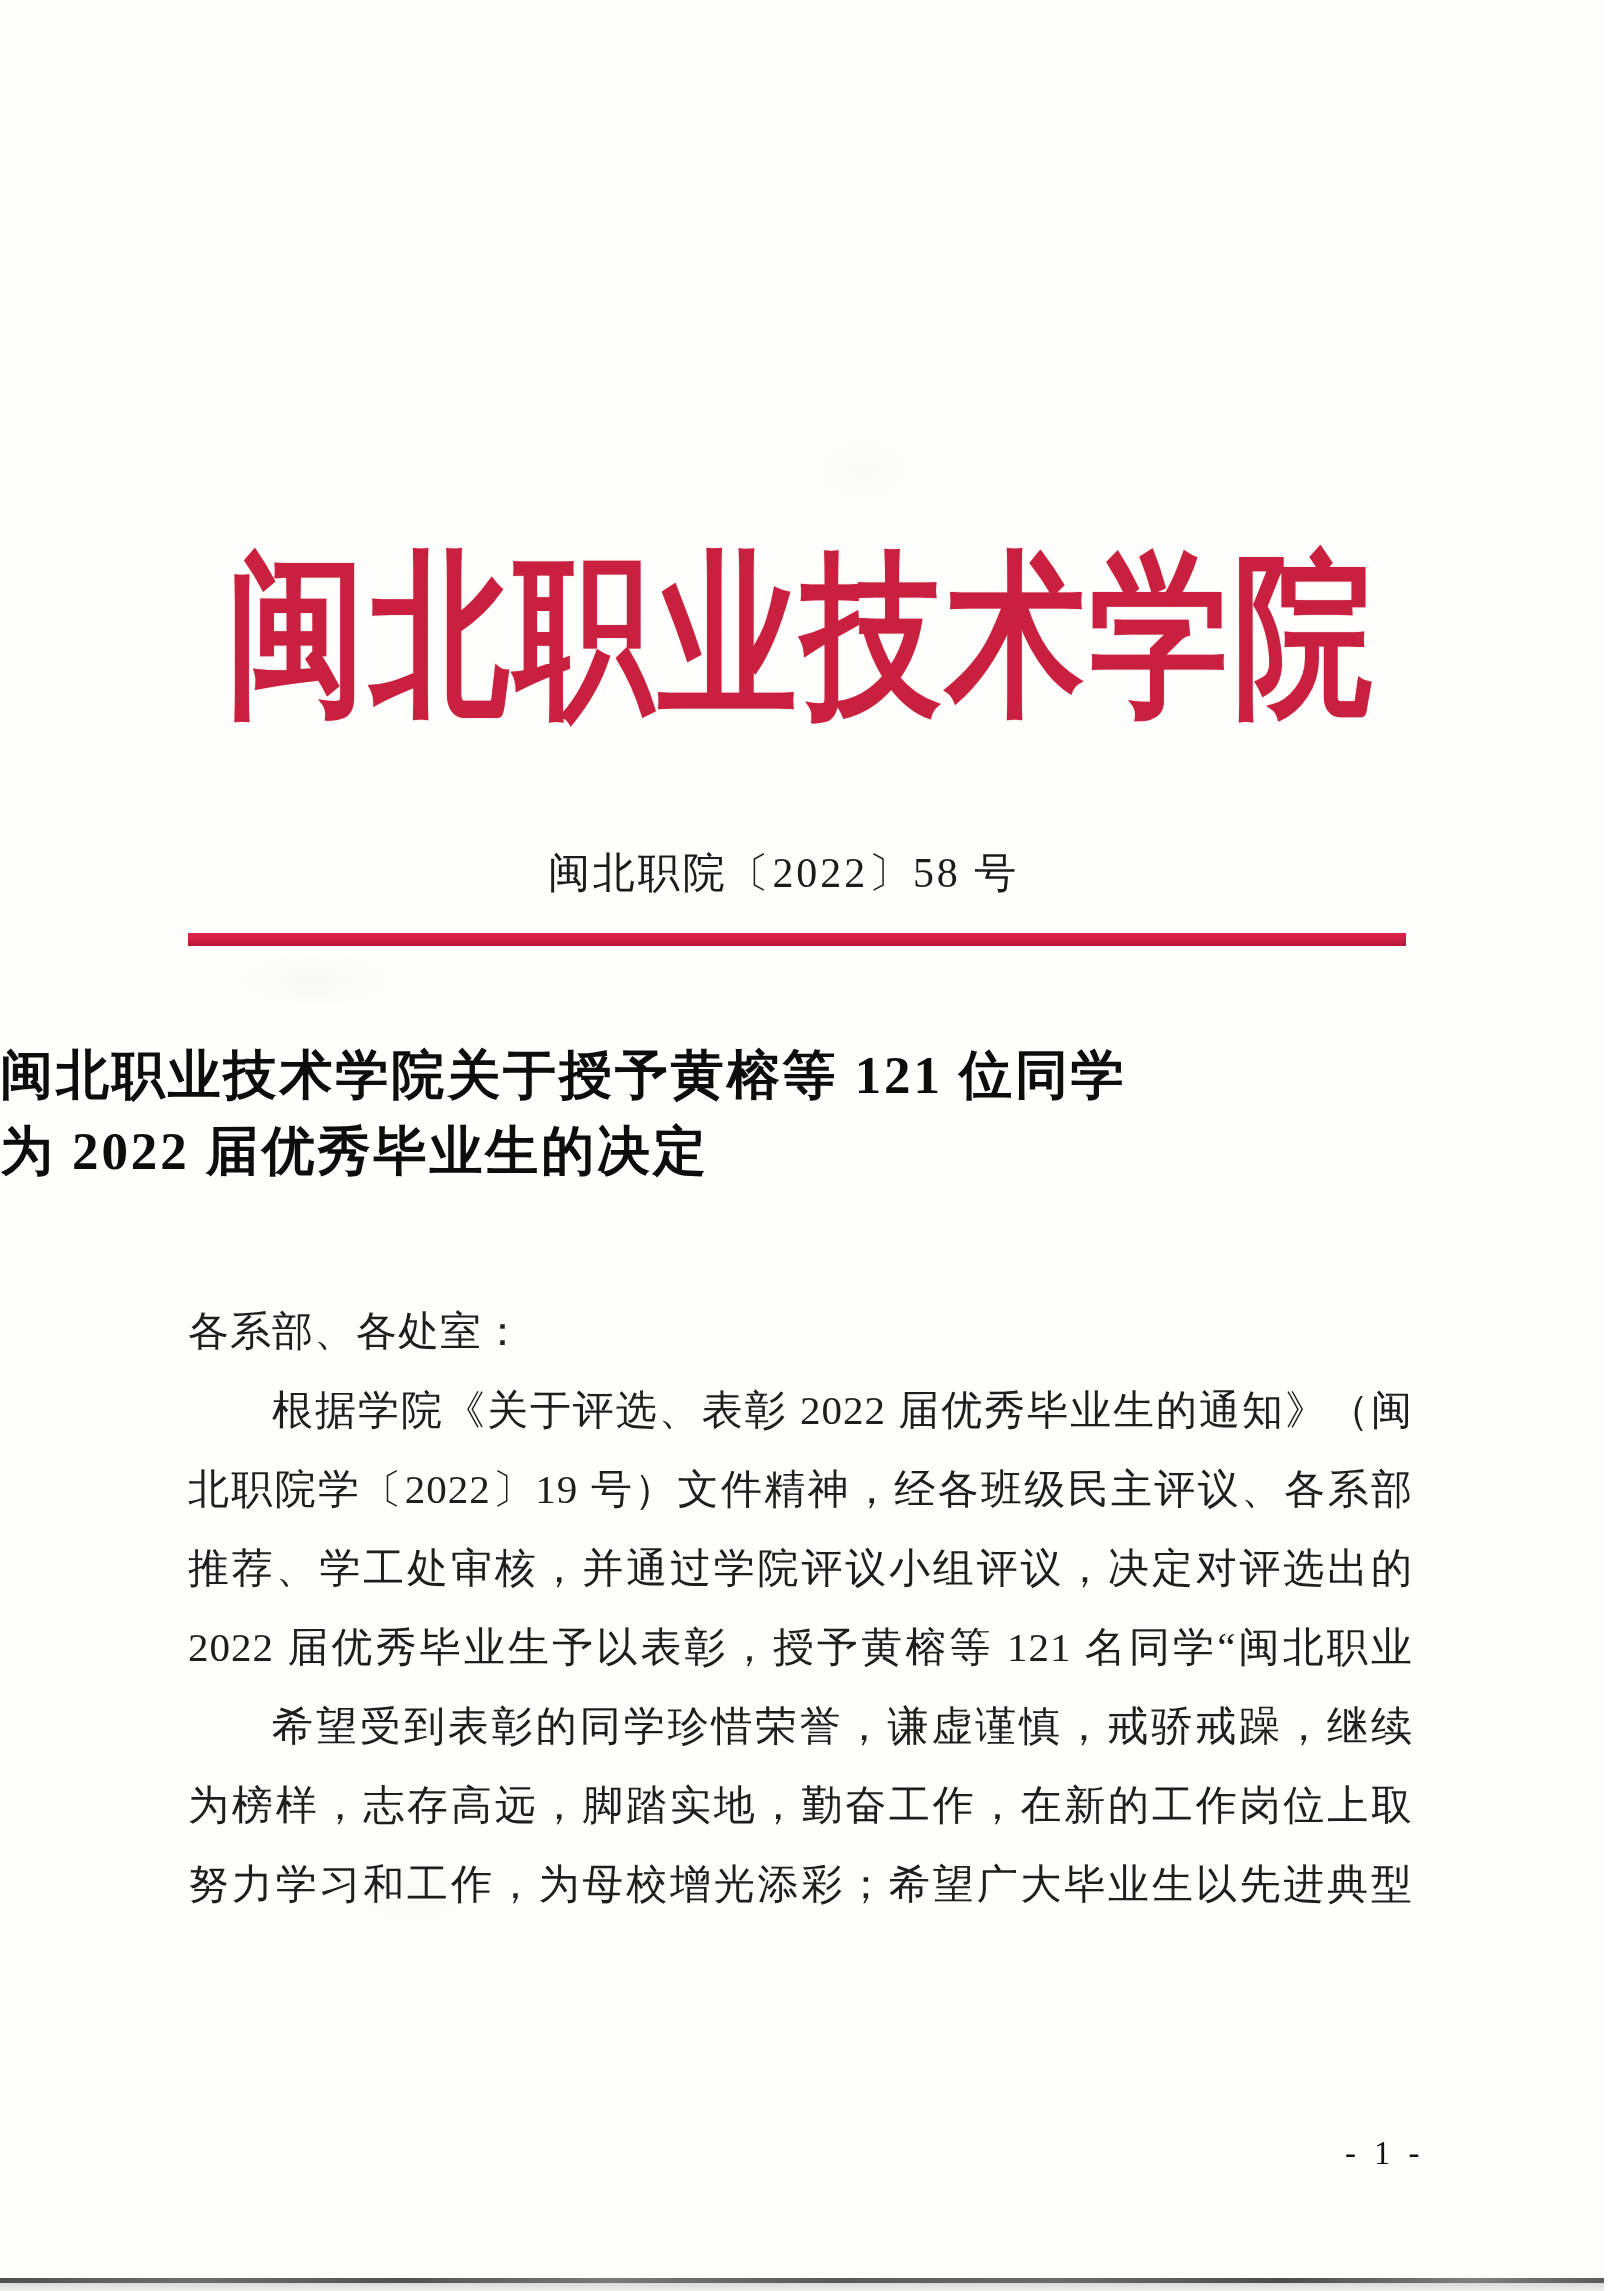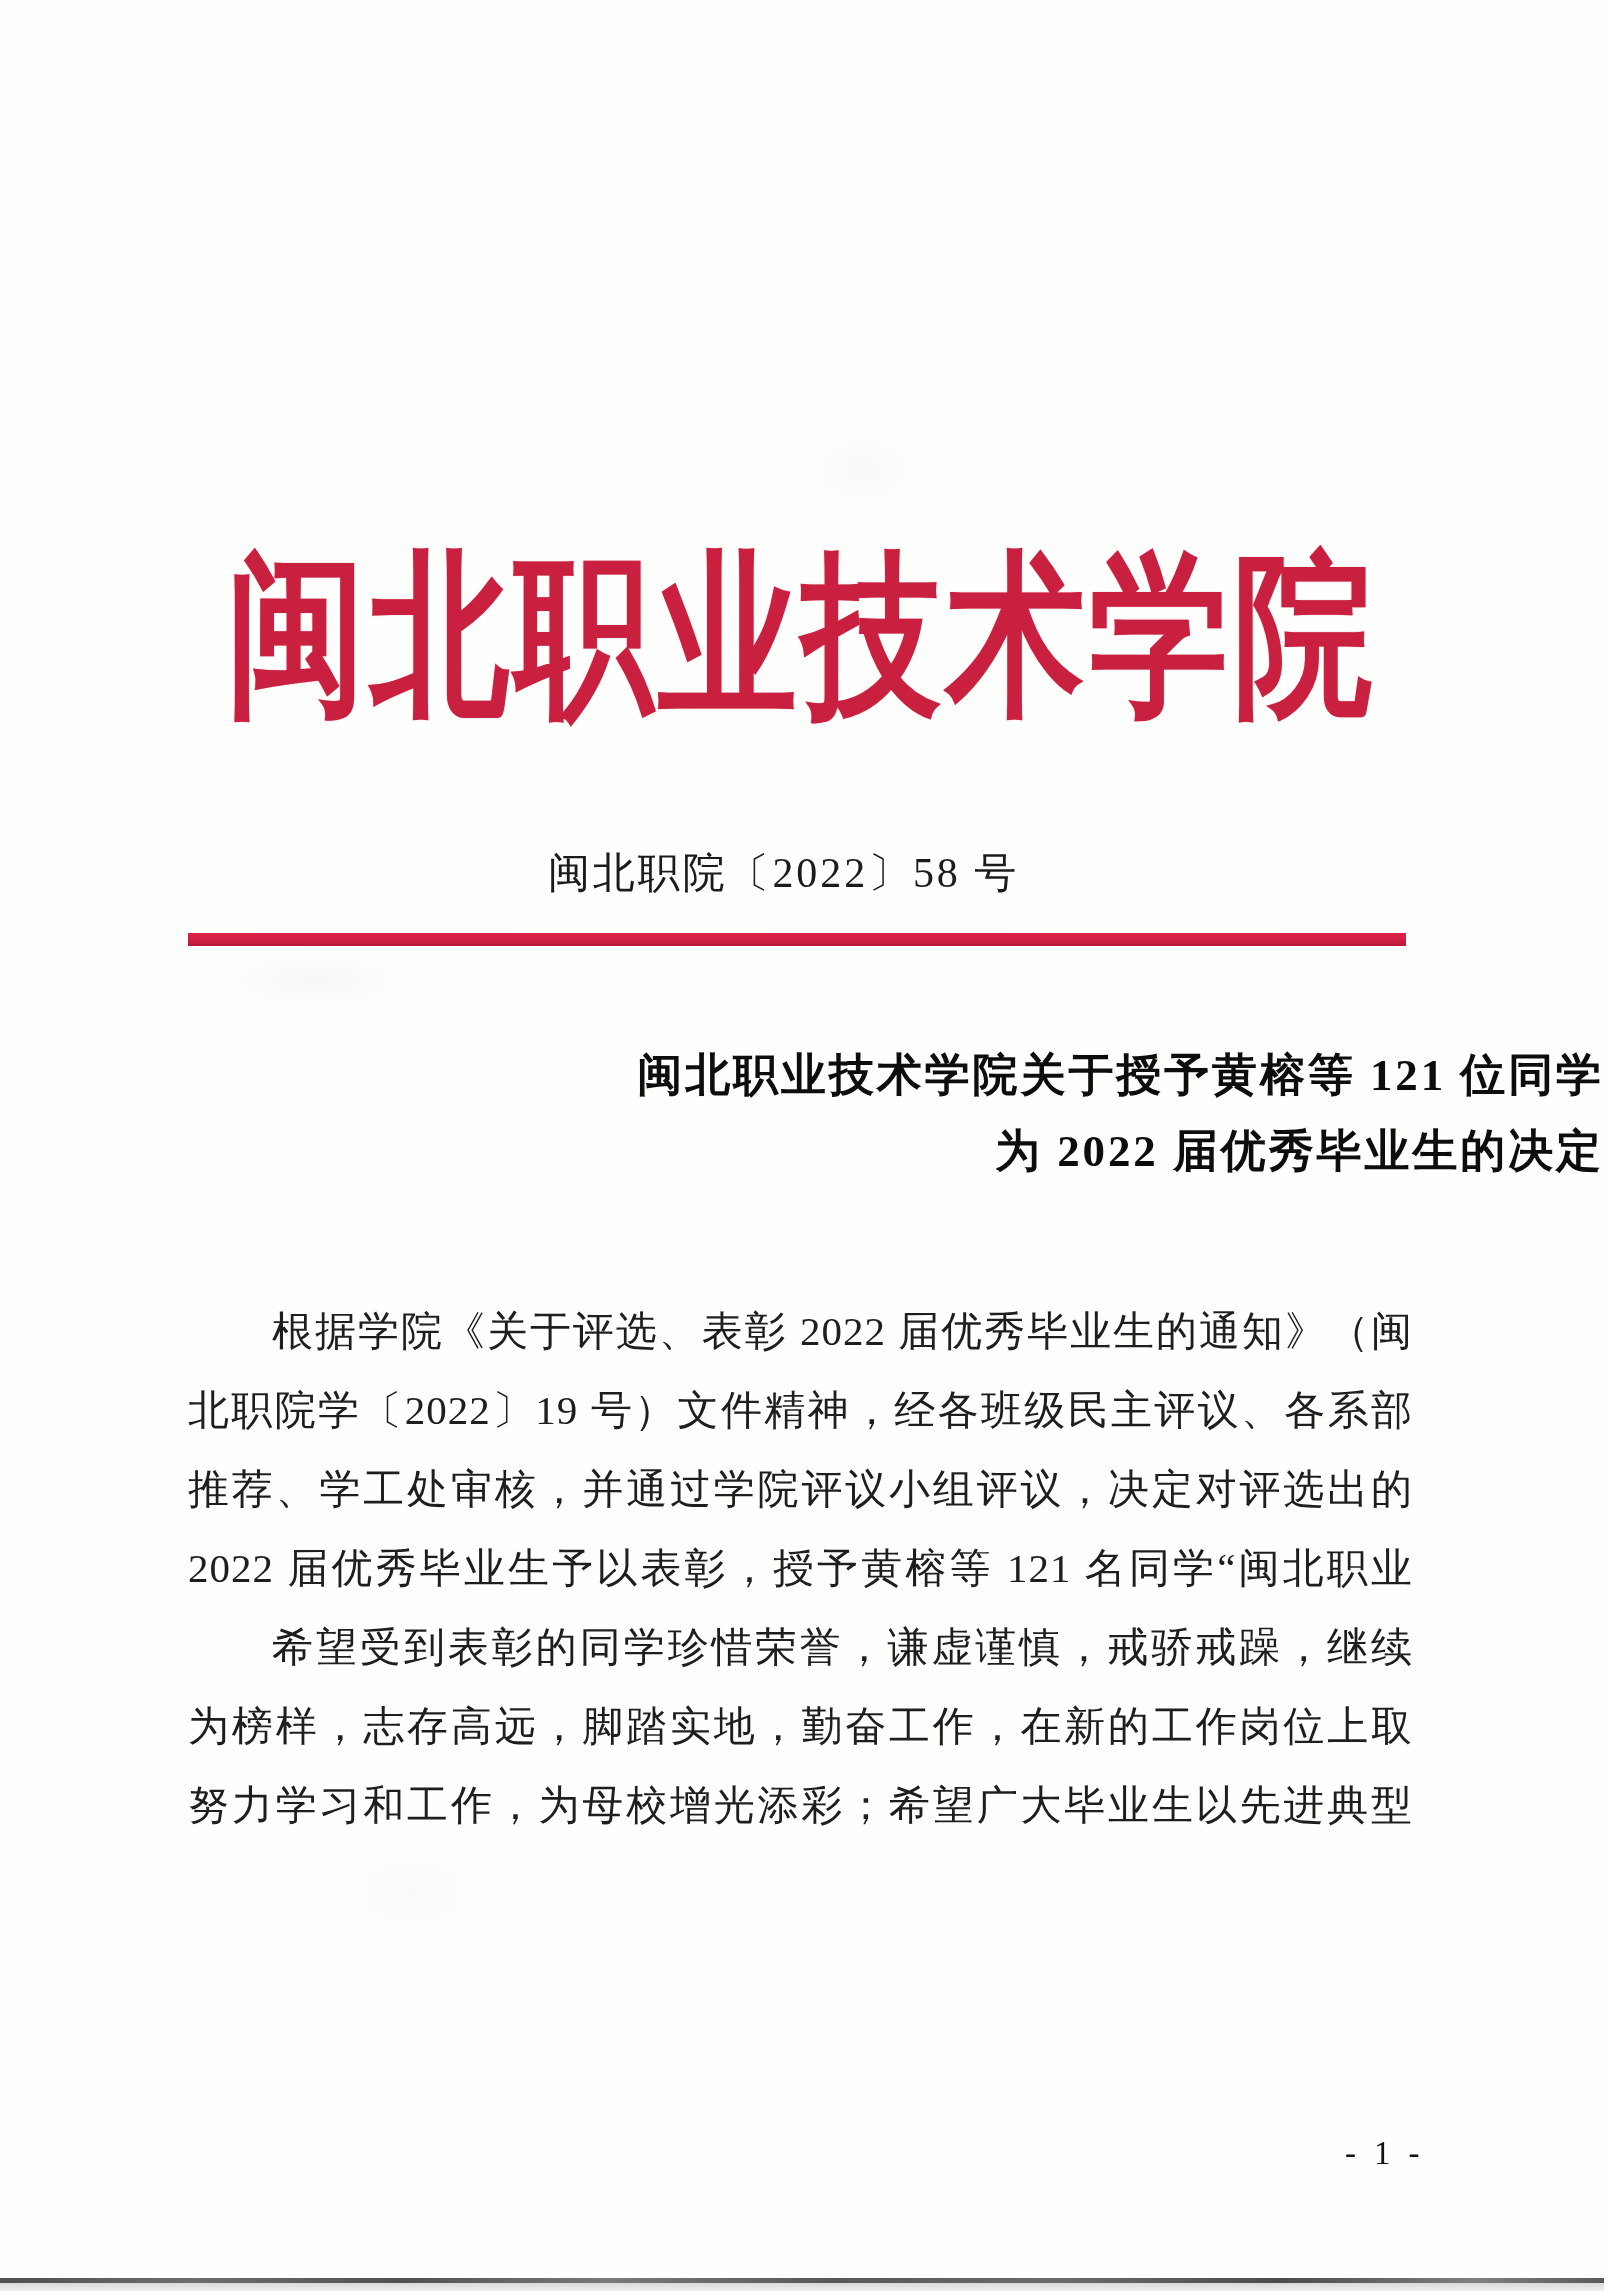--- a/index.html
+++ b/index.html
@@ -65,24 +65,24 @@
     height: 12.7px;
     background: linear-gradient(180deg, #e02148 0%, var(--rule-red, #d41f44) 45%, #b5183a 100%);
   }
 
   
   .decision-title {
     position: absolute;
     left: 0;
     right: 0;
     top: 1037px;
-    text-align: right;
+    text-align: left;
     font-weight: 700;
     color: #0d0d0d;
-    font-size: 45px;
+    font-size: 53px;
     line-height: 76px;
     letter-spacing: 2.9px;
     white-space: nowrap;
   }
 
   
   .doc-body {
     position: absolute;
     left: 188px;
     top: 1292px;
@@ -149,20 +149,21 @@
   <div class="doc-number">闽北职院〔2022〕58 号</div>
 
   <div class="red-rule"></div>
 
   <div class="decision-title">
     <div>闽北职业技术学院关于授予黄榕等 121 位同学</div>
     <div>为 2022 届优秀毕业生的决定</div>
   </div>
 
   <div class="doc-body">
+    <div class="body-line">各系部、各处室：</div>
     <div class="body-line fill indent">根据学院《关于评选、表彰 2022 届优秀毕业生的通知》（闽</div>
     <div class="body-line fill">北职院学〔2022〕19 号）文件精神，经各班级民主评议、各系部</div>
     <div class="body-line fill">推荐、学工处审核，并通过学院评议小组评议，决定对评选出的</div>
     <div class="body-line fill">2022 届优秀毕业生予以表彰，授予黄榕等 121 名同学“闽北职业</div>
     <div class="body-line fill indent">希望受到表彰的同学珍惜荣誉，谦虚谨慎，戒骄戒躁，继续</div>
     <div class="body-line fill">为榜样，志存高远，脚踏实地，勤奋工作，在新的工作岗位上取</div>
     <div class="body-line fill">努力学习和工作，为母校增光添彩；希望广大毕业生以先进典型</div>
   </div>
 
   <div class="page-number">- 1 -</div>

